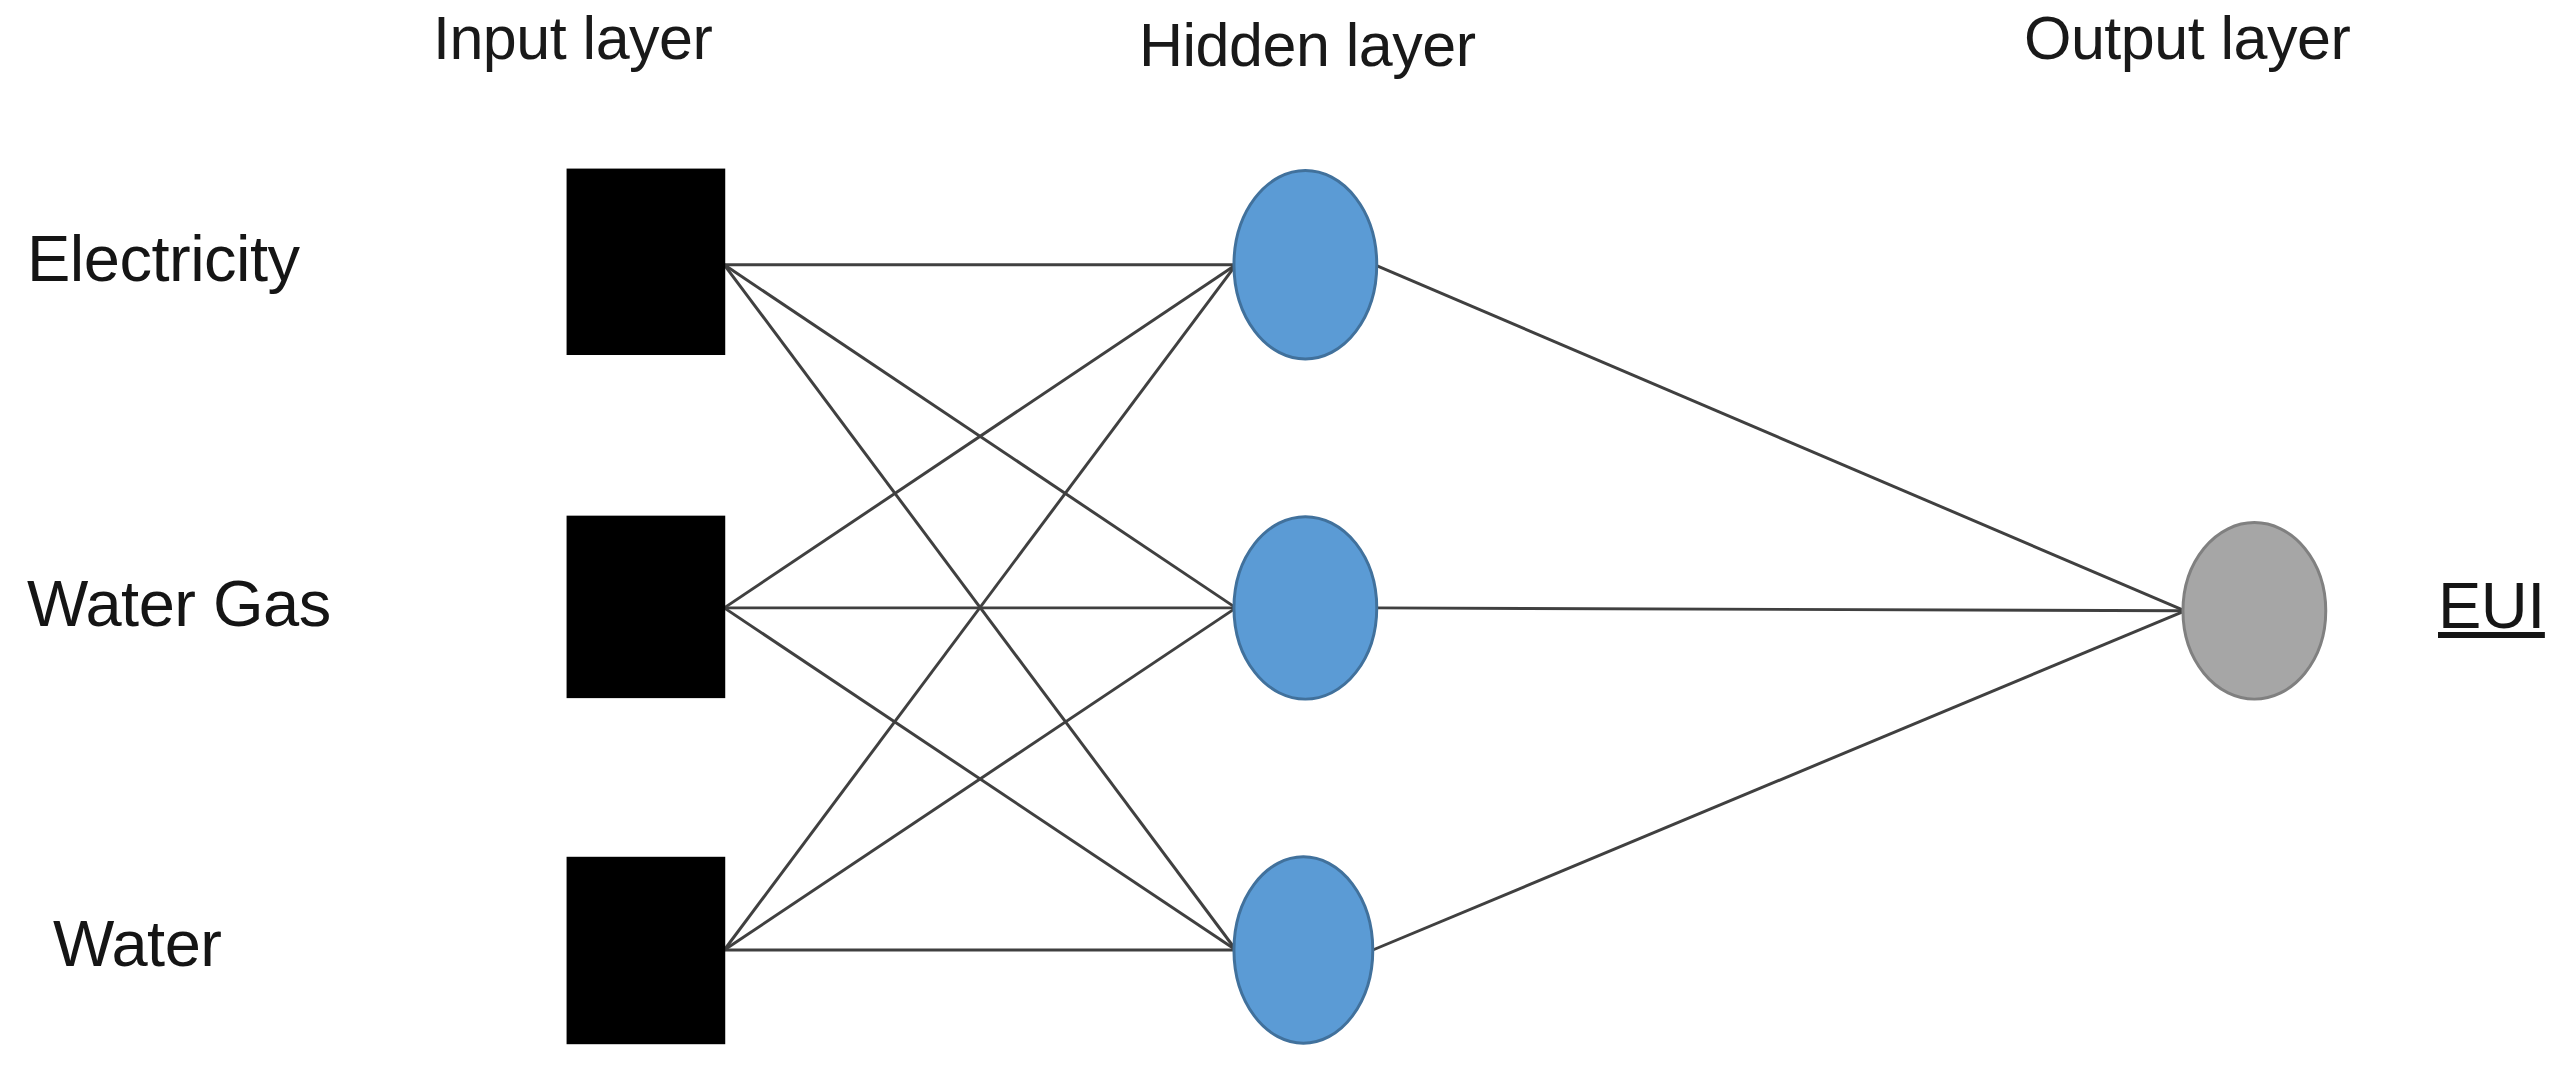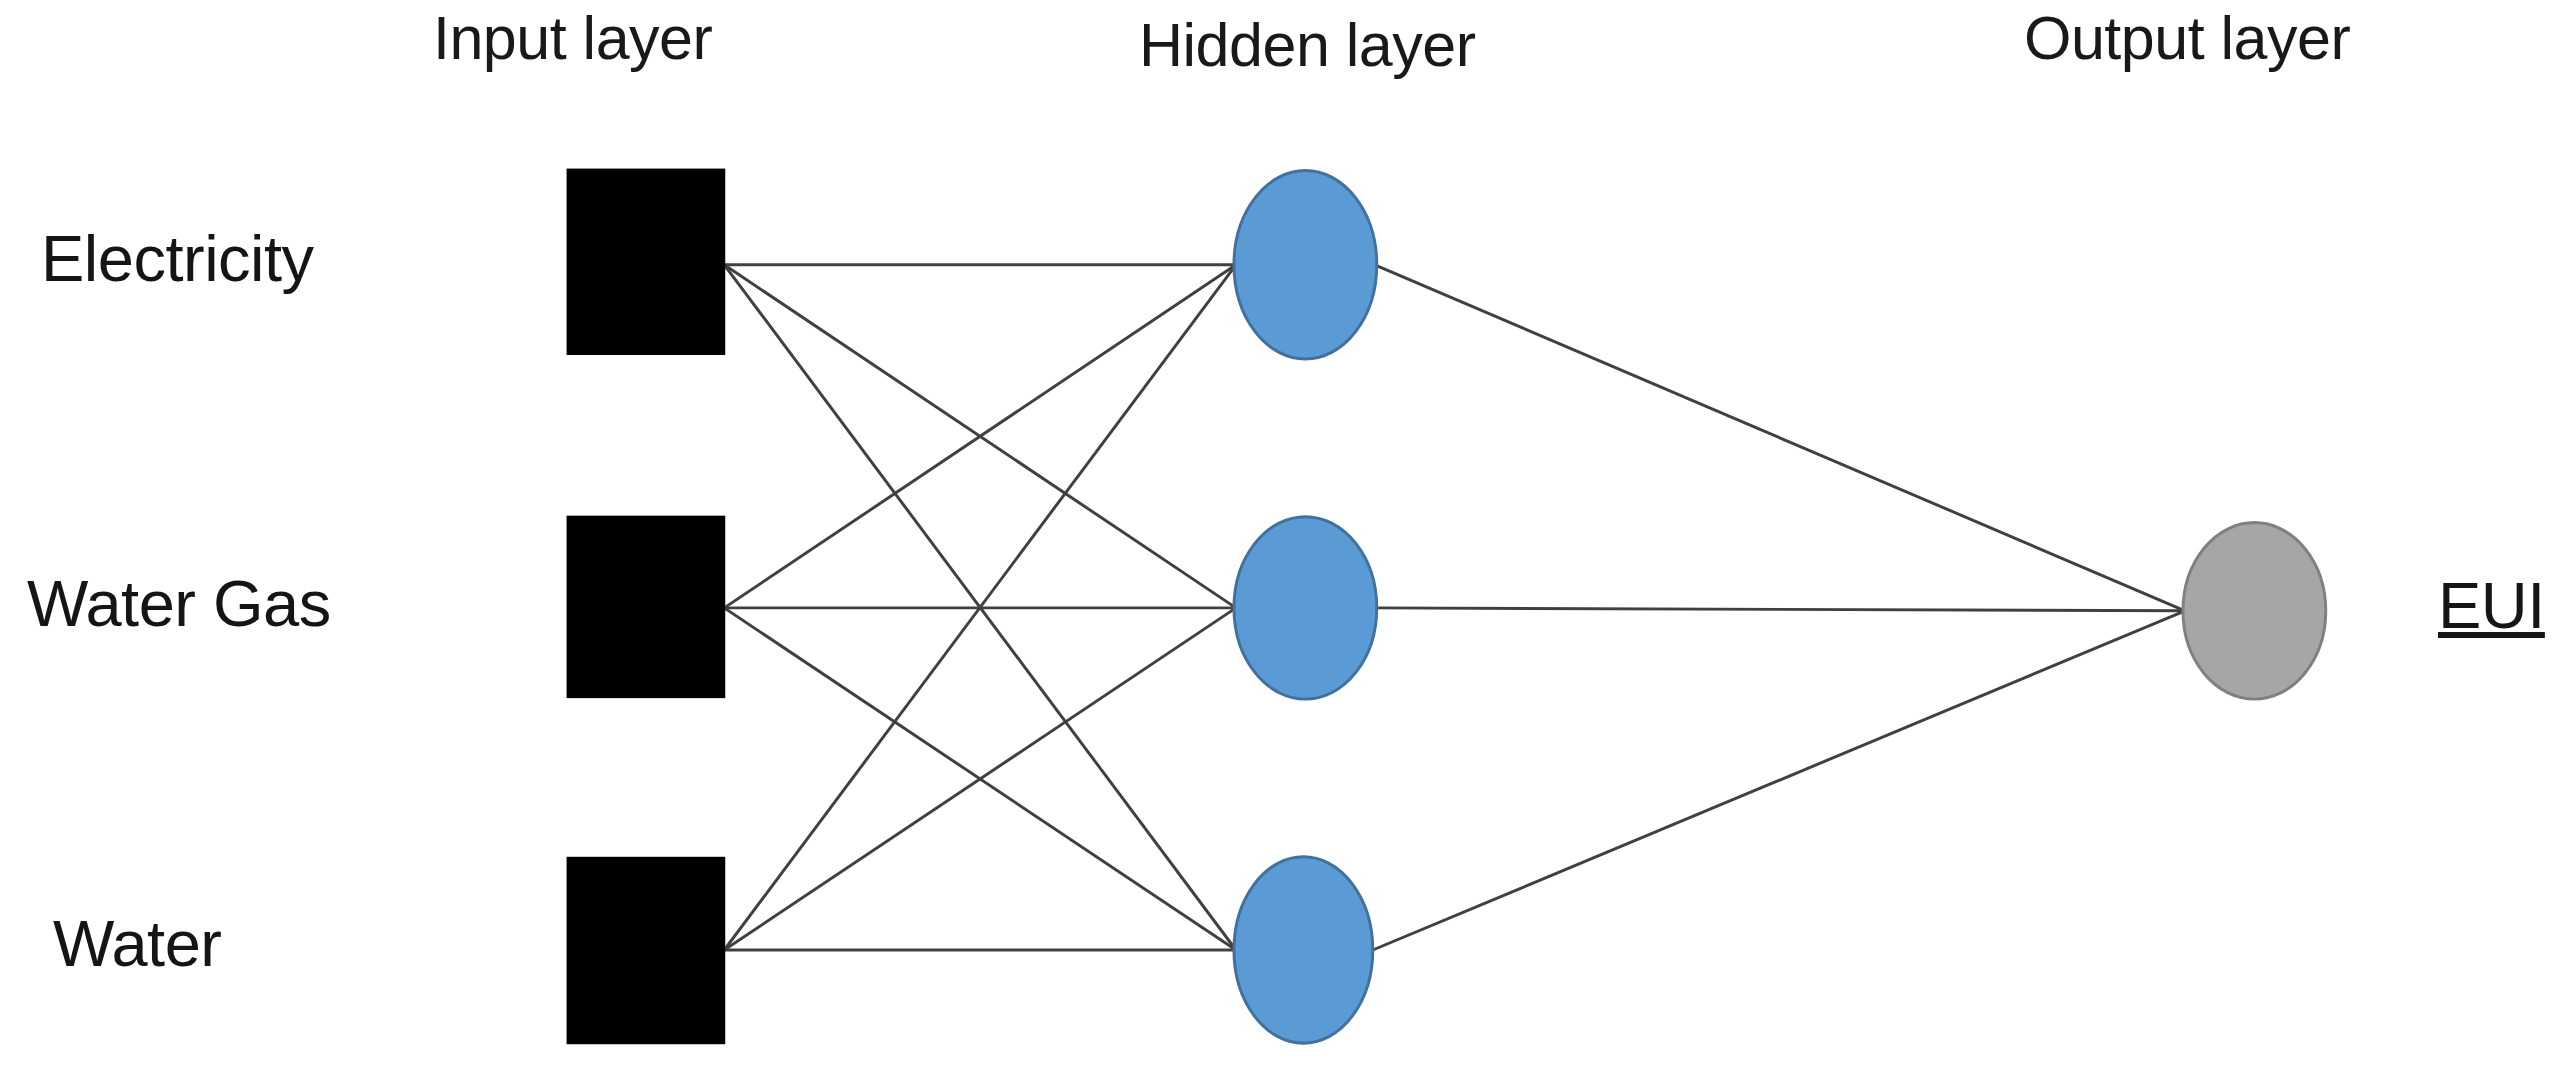--- a/index.html
+++ b/index.html
@@ -45,21 +45,21 @@
     font-weight: 400;
     color: #151515;
     white-space: nowrap;
     letter-spacing: -0.5px;
     line-height: 1;
   }
   #title-input  { left: 433px;  top: 8px; }
   #title-hidden { left: 1139px; top: 15px; }
   #title-output { left: 2024px; top: 8px; }
 
-  #label-electricity { left: 41px; top: 226px; }
+  #label-electricity { left: 27px; top: 226px; }
   #label-citygas     { left: 27px; top: 571px; }
   #label-water       { left: 53px; top: 911px; }
   #label-eui         { left: 2438px; top: 573px; text-decoration: underline; }
 </style>
 </head>
 <body>
 
 <div id="stage">
 
   <svg id="net-svg" viewBox="0 0 2597 1078" xmlns="http://www.w3.org/2000/svg">

